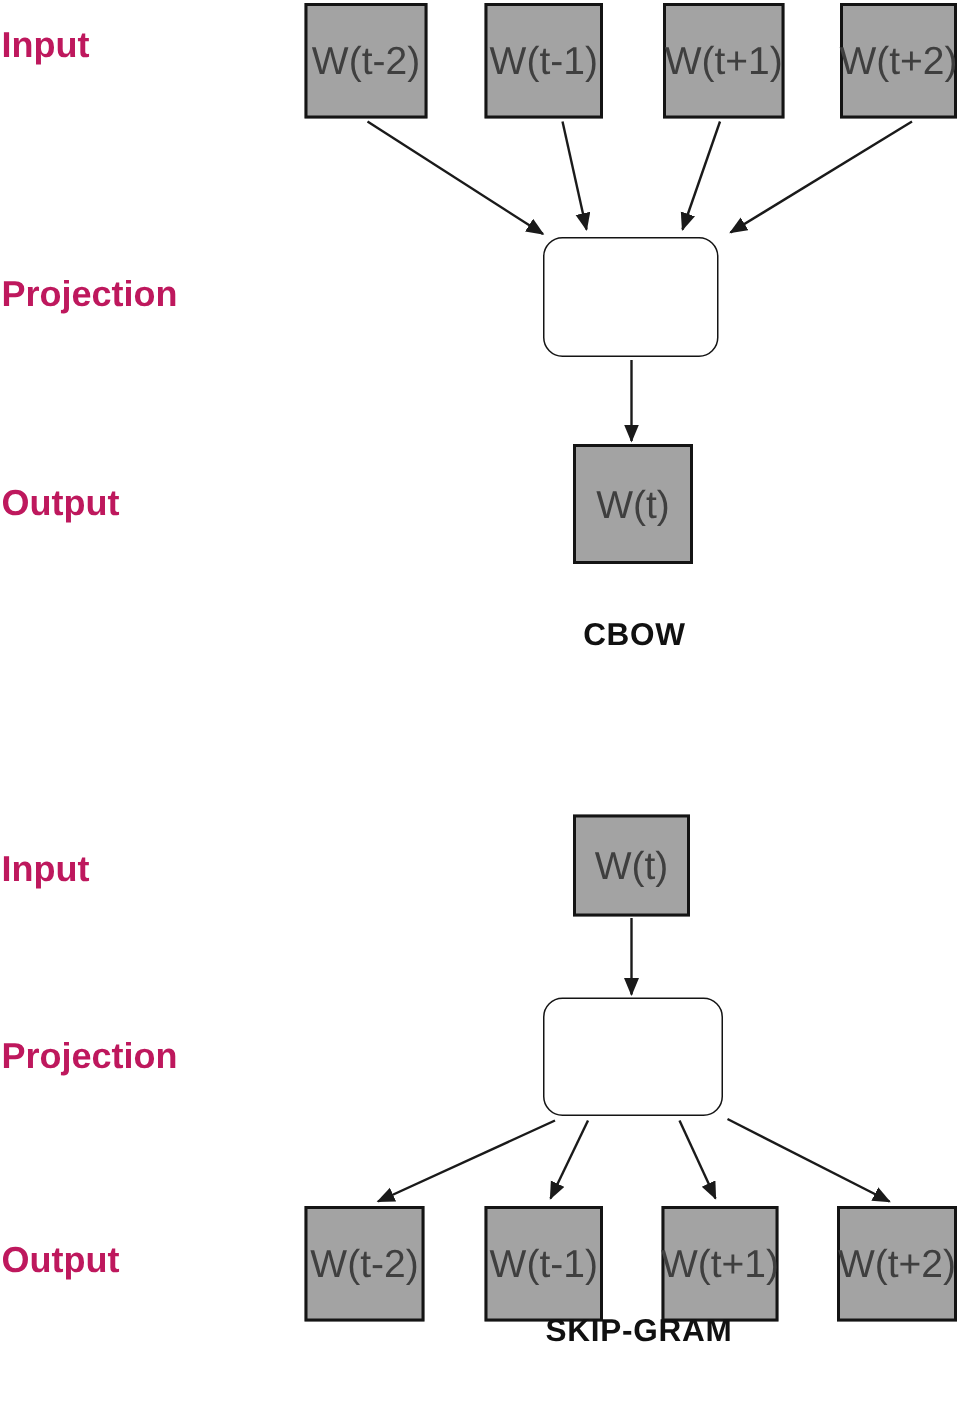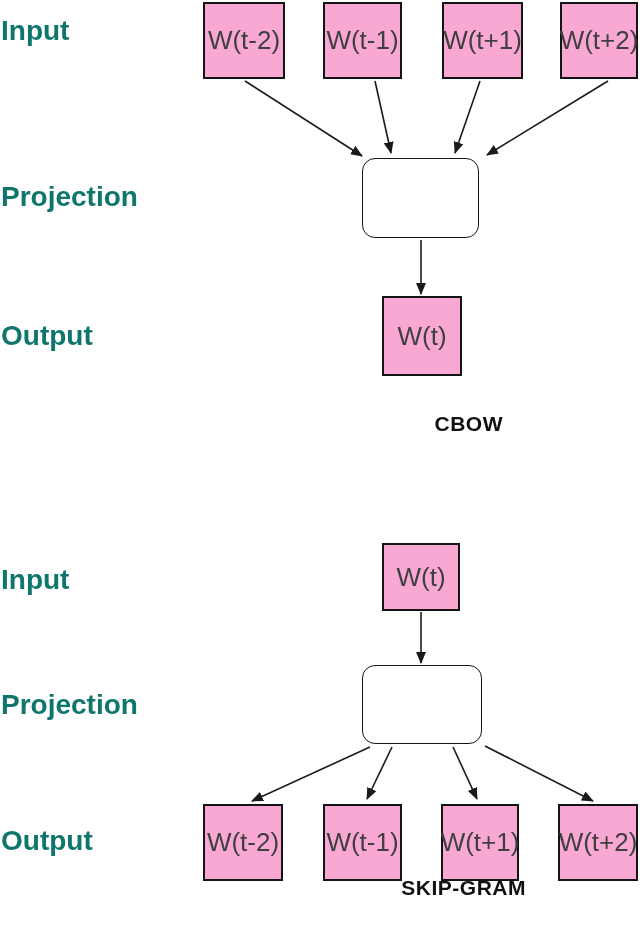--- a/index.html
+++ b/index.html
@@ -18,50 +18,50 @@
   #arrows {
     position: absolute;
     left: 0; top: 0;
     width: 640px; height: 945px;
     pointer-events: none;
   }
   .wordbox {
     position: absolute;
     box-sizing: border-box;
     border: 2.5px solid #141414;
-    background: #f9a8d4;
+    background: #a3a3a3;
     display: flex;
     align-items: center;
     justify-content: center;
     font-size: 26px;
     color: #3f3f3f;
     white-space: nowrap;
   }
   .projbox {
     position: absolute;
     box-sizing: border-box;
     border: 1.8px solid #141414;
     border-radius: 13px;
     background: #ffffff;
   }
   .stage-label {
     position: absolute;
     left: 1px;
-    font-size: 28px;
+    font-size: 24px;
     font-weight: bold;
-    color: #0f766e;
+    color: #be185d;
     line-height: 22px;
     white-space: nowrap;
   }
   .caption {
     position: absolute;
     font-size: 21px;
     font-weight: bold;
     color: #111111;
-    text-align: right;
+    text-align: center;
     letter-spacing: 0.5px;
     line-height: 24px;
   }
 </style>
 </head>
 <body>
 
 <div id="canvas">
 
   <svg id="arrows" viewBox="0 0 640 945" xmlns="http://www.w3.org/2000/svg">

